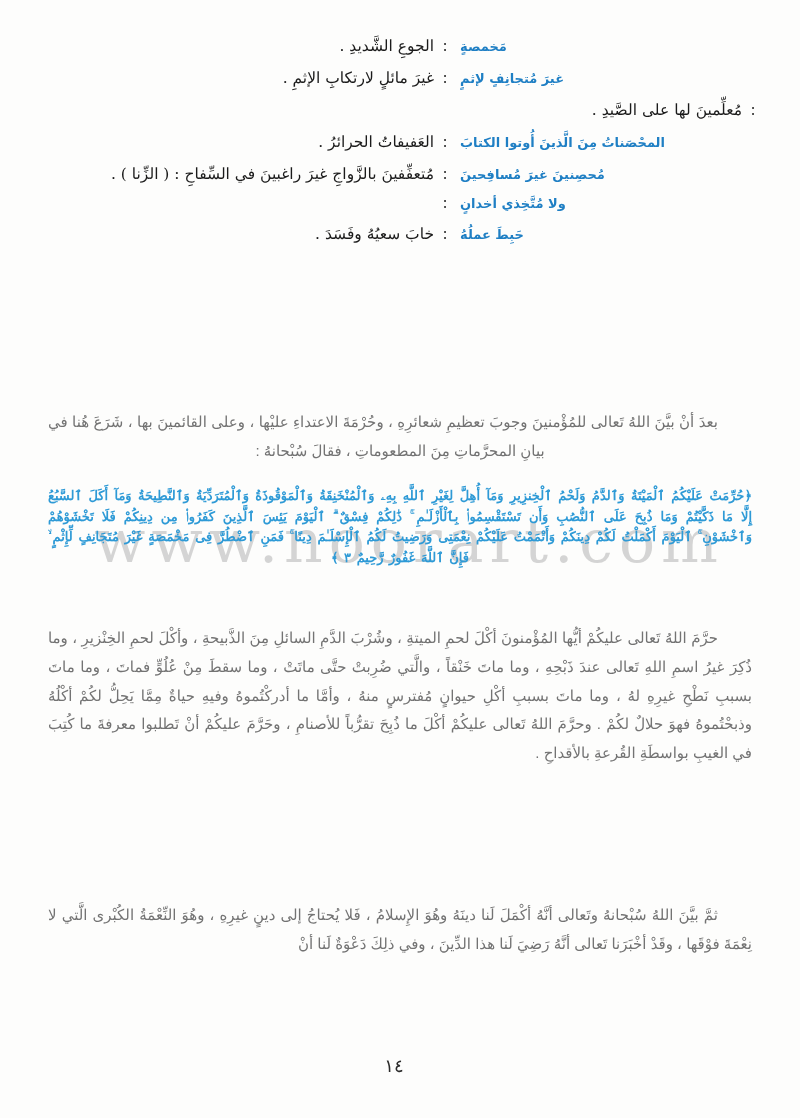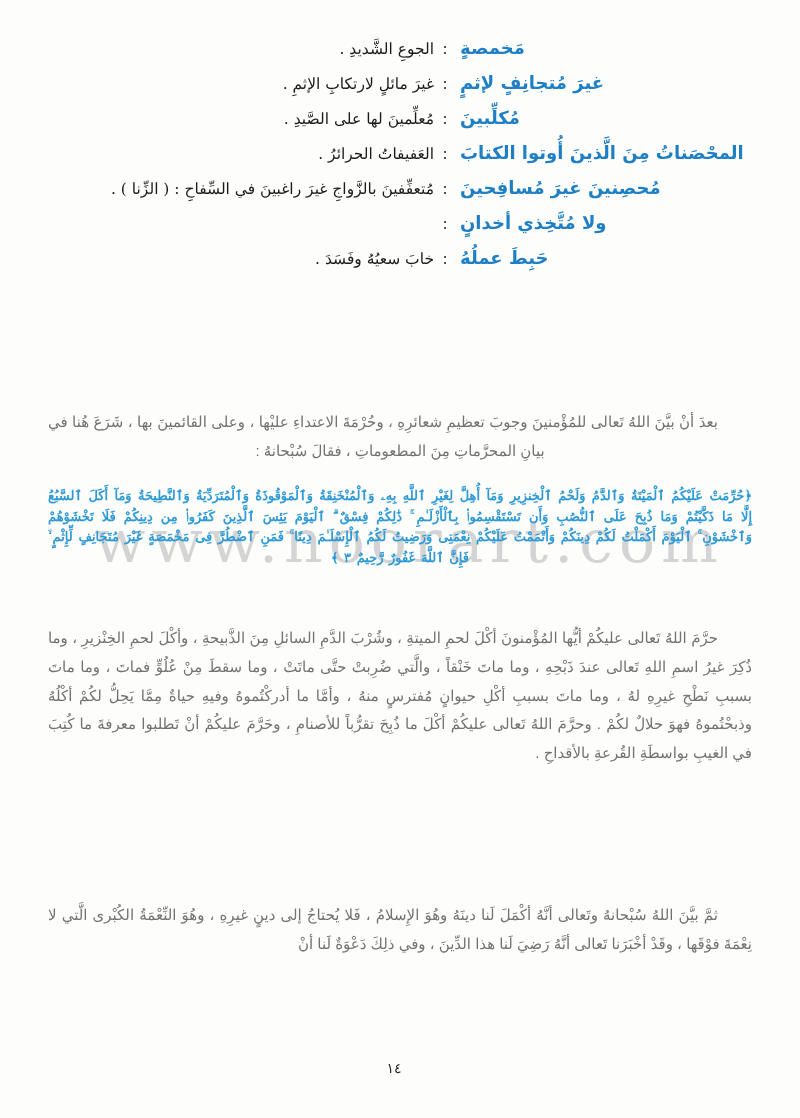--- a/index.html
+++ b/index.html
@@ -58,21 +58,21 @@
     align-items: baseline;
     justify-content: flex-start;
     margin-bottom: 8px;
     direction: rtl;
   }
   .gloss-term {
     flex: 0 0 300px;
     text-align: left;
     color: #1f7fc4;
     font-weight: bold;
-    font-size: 18px;
+    font-size: 13px;
     font-family: "DejaVu Sans", "Liberation Sans", sans-serif;
     white-space: nowrap;
     padding-left: 8px;
     line-height: 1.5;
   }
   .gloss-sep {
     flex: 0 0 14px;
     text-align: center;
     color: #222;
     font-size: 15px;
@@ -147,21 +147,21 @@
   }
 
   
   .page-number {
     position: absolute;
     left: 0;
     right: 12px;
     bottom: 42px;
     text-align: center;
     font-family: "DejaVu Serif", "Liberation Serif", serif;
-    font-size: 14px;
+    font-size: 18px;
     color: #2b2b2b;
     z-index: 7;
   }
 </style>
 </head>
 <body>
 
 <div class="page">
 
   <div class="watermark">www.noorart.com</div>
@@ -174,21 +174,20 @@
       <div class="gloss-def">الجوعِ الشَّديدِ .</div>
     </div>
 
     <div class="gloss-row">
       <div class="gloss-term">غيرَ مُتجانِفٍ لإثمٍ</div>
       <div class="gloss-sep">:</div>
       <div class="gloss-def">غيرَ مائلٍ لارتكابِ الإثمِ .</div>
     </div>
 
     <div class="gloss-row">
-      <div class="gloss-term">مُكلِّبينَ</div>
       <div class="gloss-sep">:</div>
       <div class="gloss-def">مُعلِّمينَ لها على الصَّيدِ .</div>
     </div>
 
     <div class="gloss-row">
       <div class="gloss-term">المحْصَناتُ مِنَ الَّذينَ أُوتوا الكتابَ</div>
       <div class="gloss-sep">:</div>
       <div class="gloss-def">العَفيفاتُ الحرائرُ .</div>
     </div>
 

